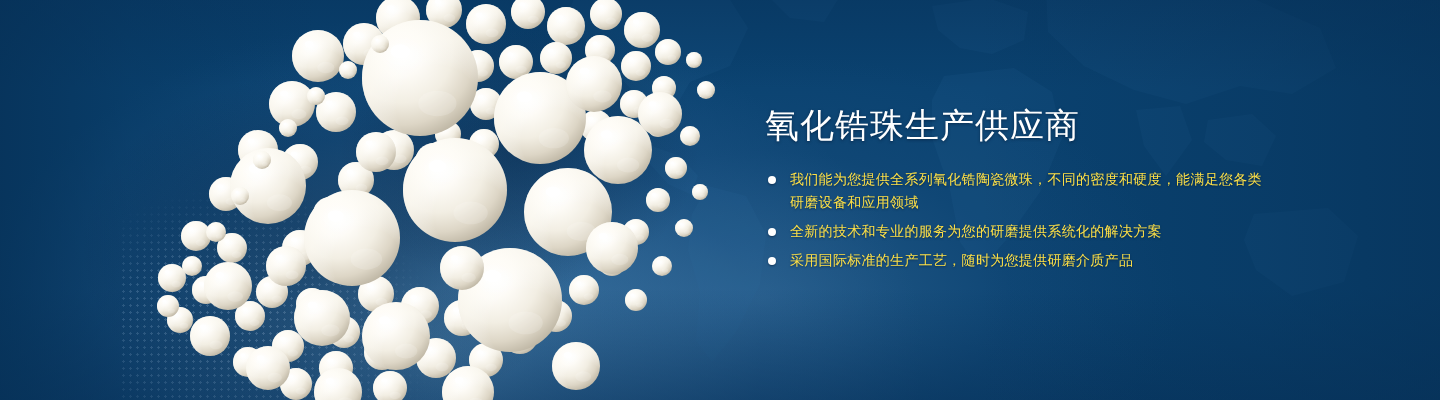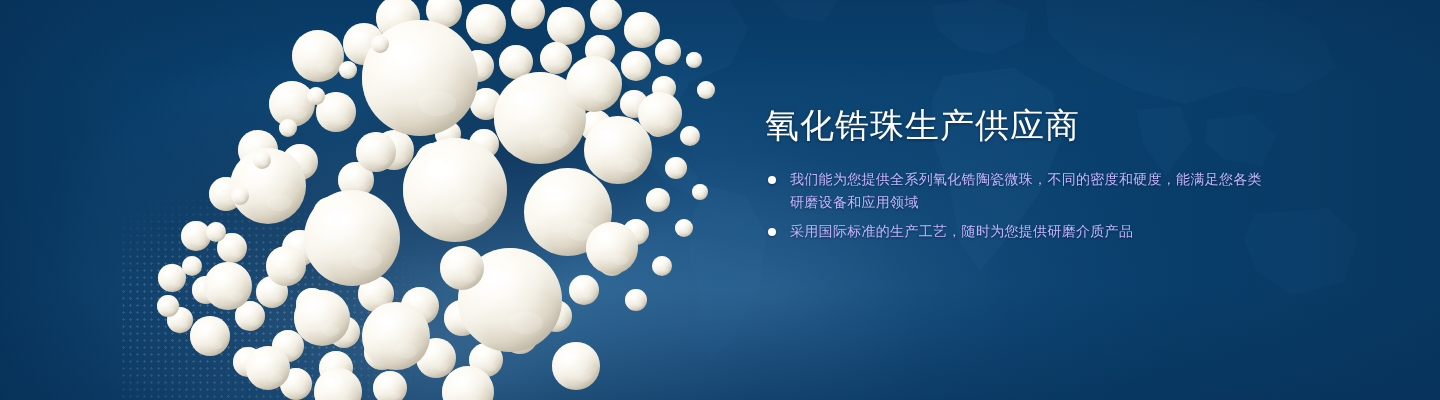--- a/index.html
+++ b/index.html
@@ -127,21 +127,21 @@
     margin: 22px 0 0 0;
     padding: 0;
   }
 
   .bullet {
     position: relative;
     padding-left: 25px;
     margin-bottom: 6px;
     font-size: 14px;
     line-height: 23px;
-    color: #c4b5fd;
+    color: #fde047;
     text-shadow: 0 1px 2px rgba(0,18,40,0.50);
     letter-spacing: 0.3px;
   }
 
   .bullet:last-child { margin-bottom: 12px; }
 
   .bullet .dot {
     position: absolute;
     left: 3px;
     top: 8px;
@@ -360,20 +360,24 @@
 
     <h1 class="headline">氧化锆珠生产供应商</h1>
 
     <ul class="bullets">
 
       <li class="bullet">
         <span class="dot"></span>
         <span class="bullet-text">我们能为您提供全系列氧化锆陶瓷微珠，不同的密度和硬度，能满足您各类研磨设备和应用领域</span>
       </li>
 
+      <li class="bullet">
+        <span class="dot"></span>
+        <span class="bullet-text">全新的技术和专业的服务为您的研磨提供系统化的解决方案</span>
+      </li>
 
       <li class="bullet">
         <span class="dot"></span>
         <span class="bullet-text">采用国际标准的生产工艺，随时为您提供研磨介质产品</span>
       </li>
 
     </ul>
   </div>
 
 </div>

